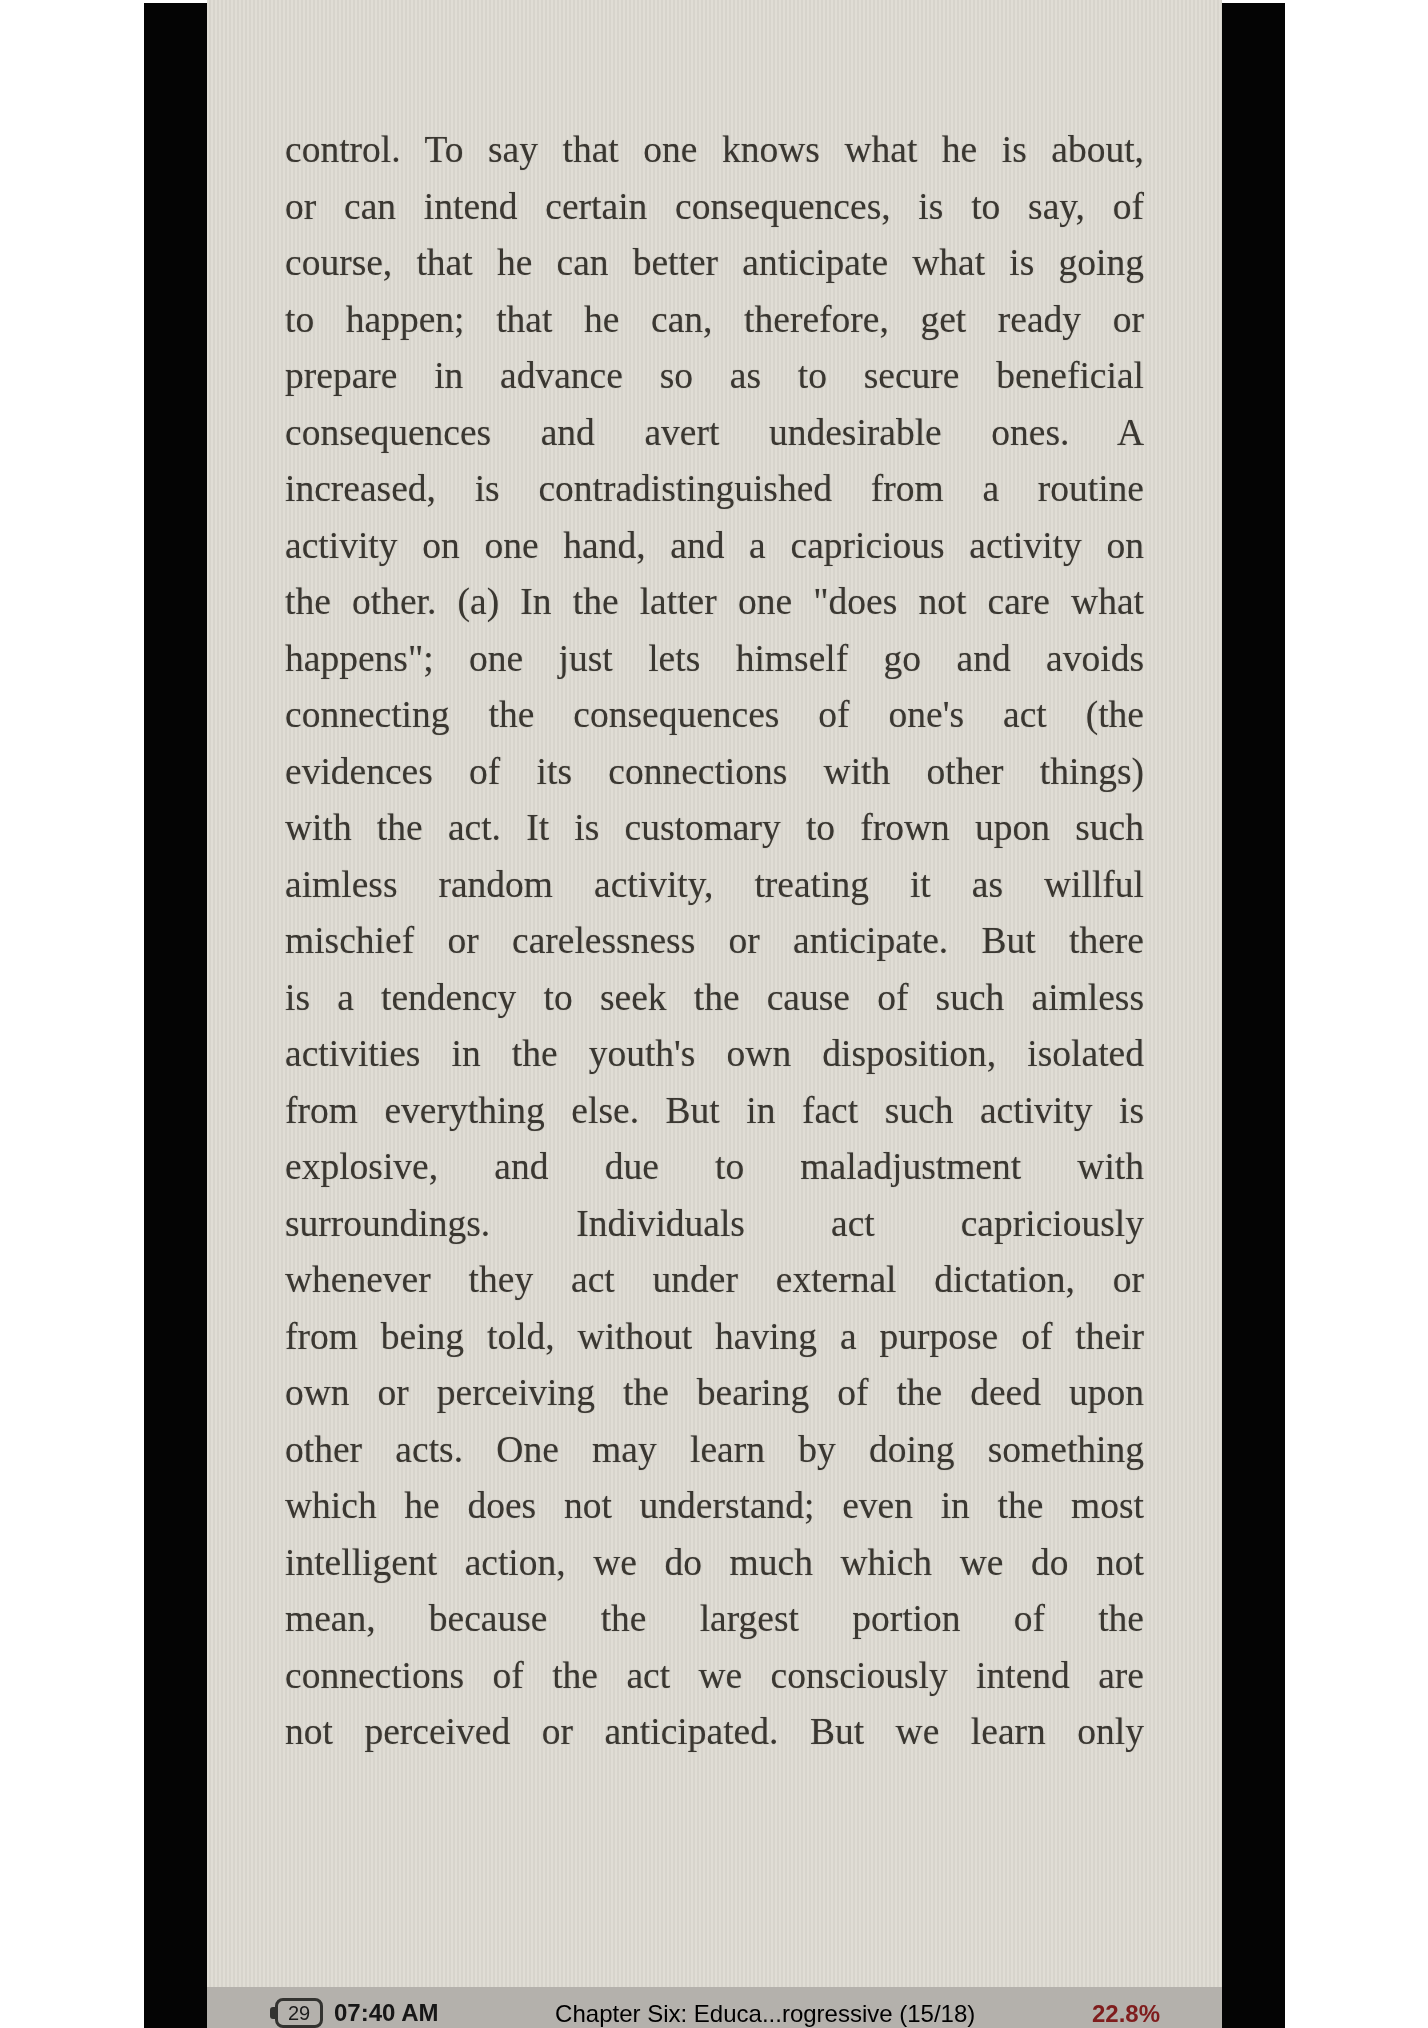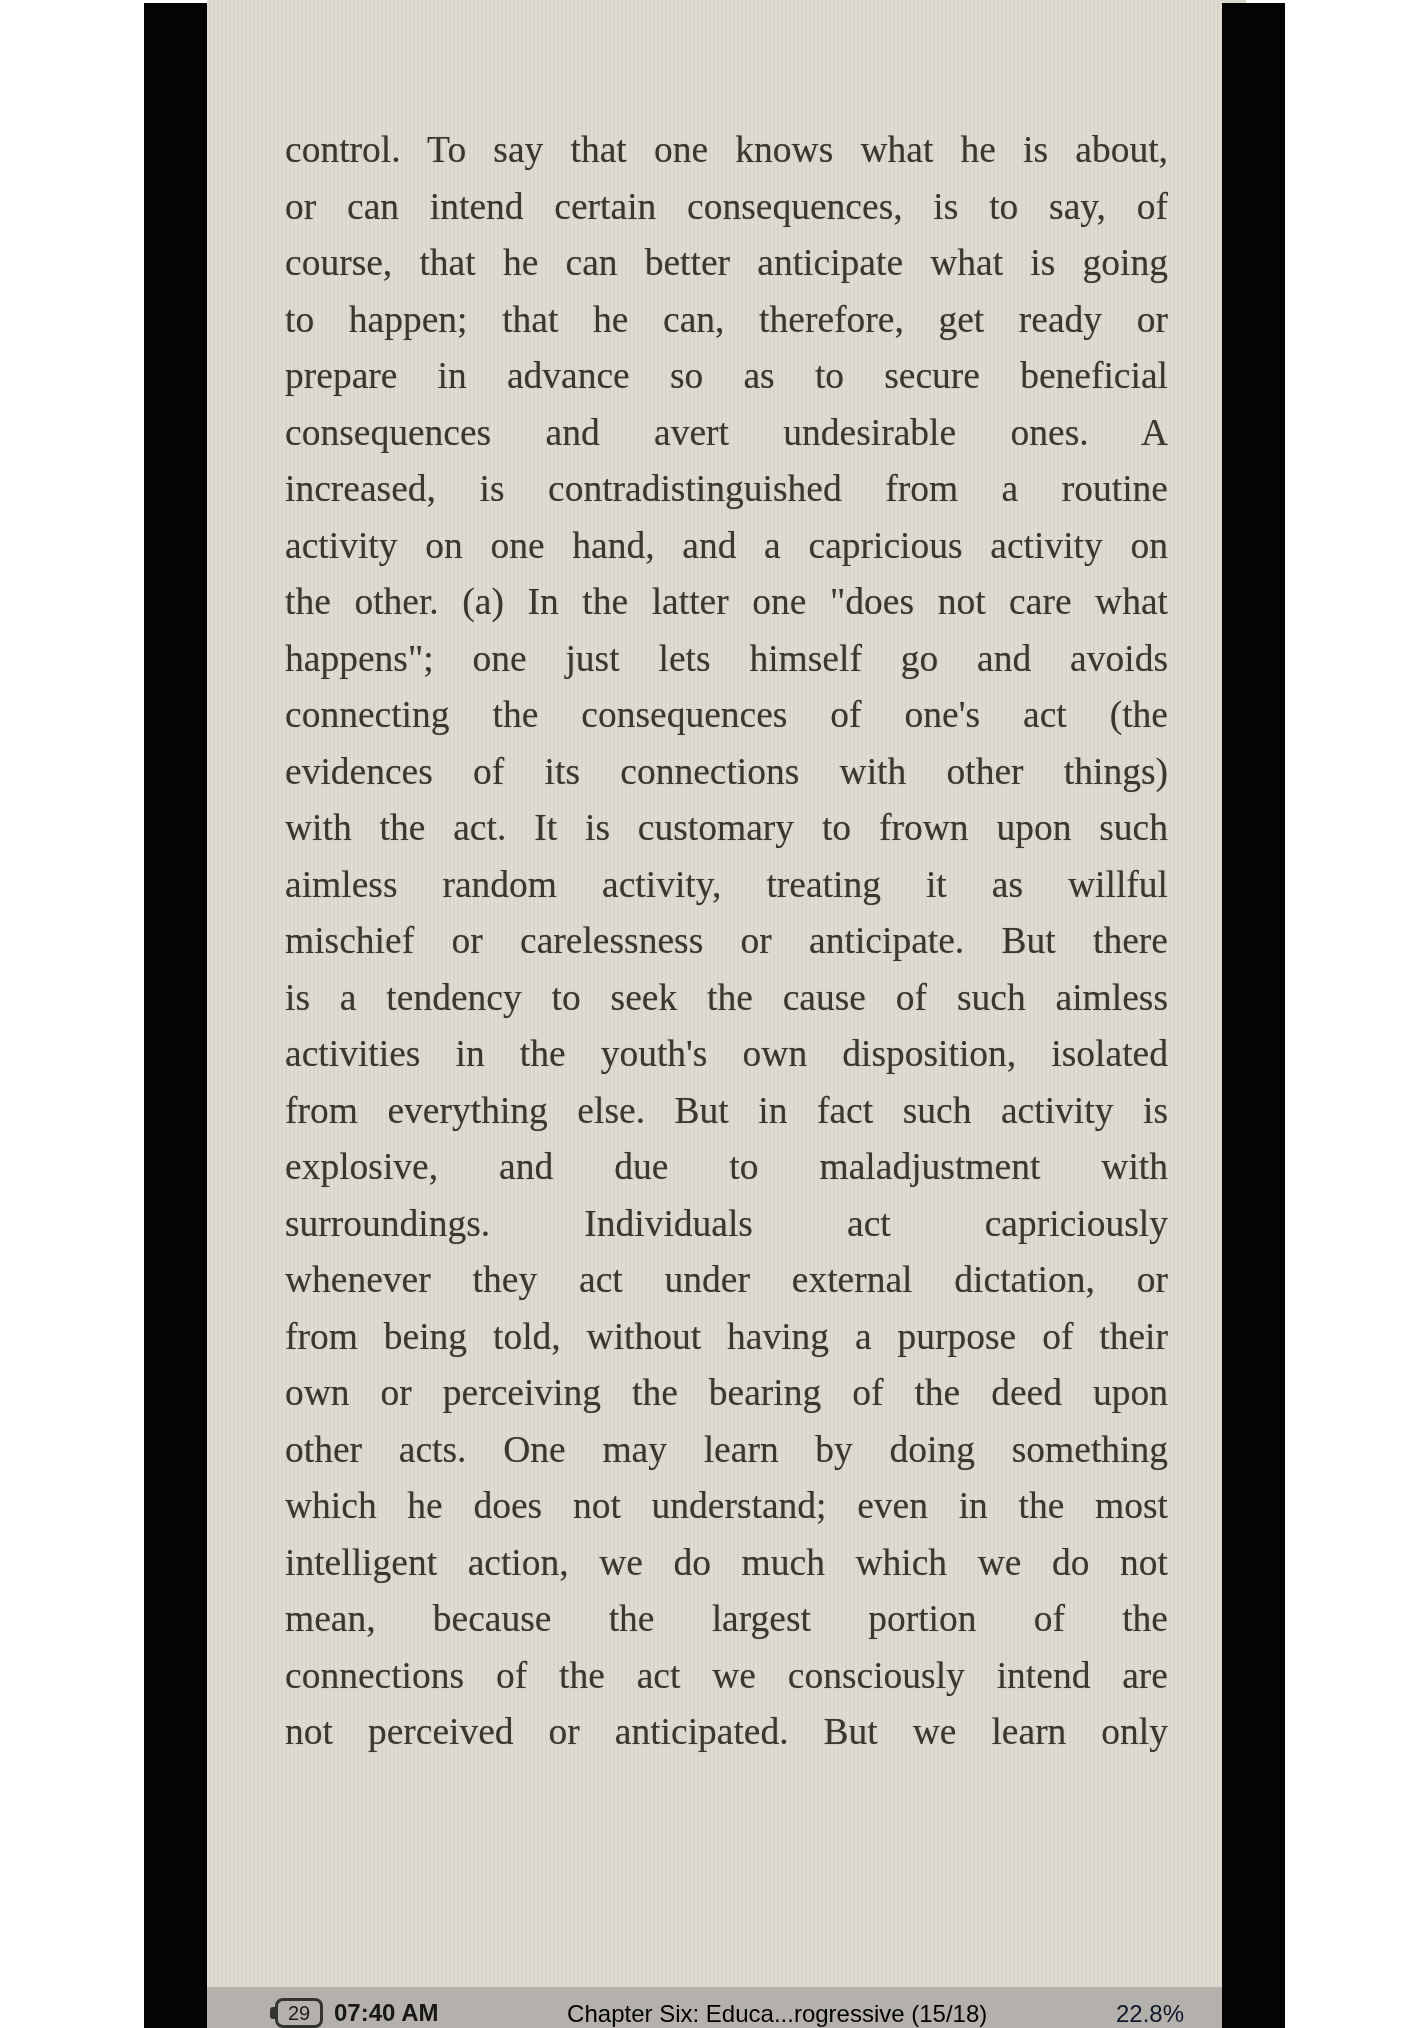--- a/index.html
+++ b/index.html
@@ -31,21 +31,20 @@
     position: absolute;
     left: 207px;
     top: 0;
     width: 1015px;
     height: 2028px;
     background: repeating-linear-gradient(
       to right,
       #e0ddd5 0px, #e0ddd5 2px,
       #d7d4cc 2px, #d7d4cc 4px
     );
-    padding-left: 24px;
   }
 
   
   .text-area {
     position: absolute;
     left: 78px;
     right: 78px;
     top: 0;
     padding-top: 122px;
     font-family: "Liberation Serif", serif;
@@ -113,22 +112,22 @@
     color: #171717;
   }
   .sb-chapter {
     flex: 1;
     text-align: center;
     color: #000000;
     white-space: nowrap;
     overflow: hidden;
   }
   .sb-percent {
-    font-weight: 400;
-    color: #0f172a;
+    font-weight: 700;
+    color: #7f1d1d;
   }
 </style>
 </head>
 <body>
 
 <div class="screen">
 
   <div class="black-bar left"></div>
 
   <div class="page">

